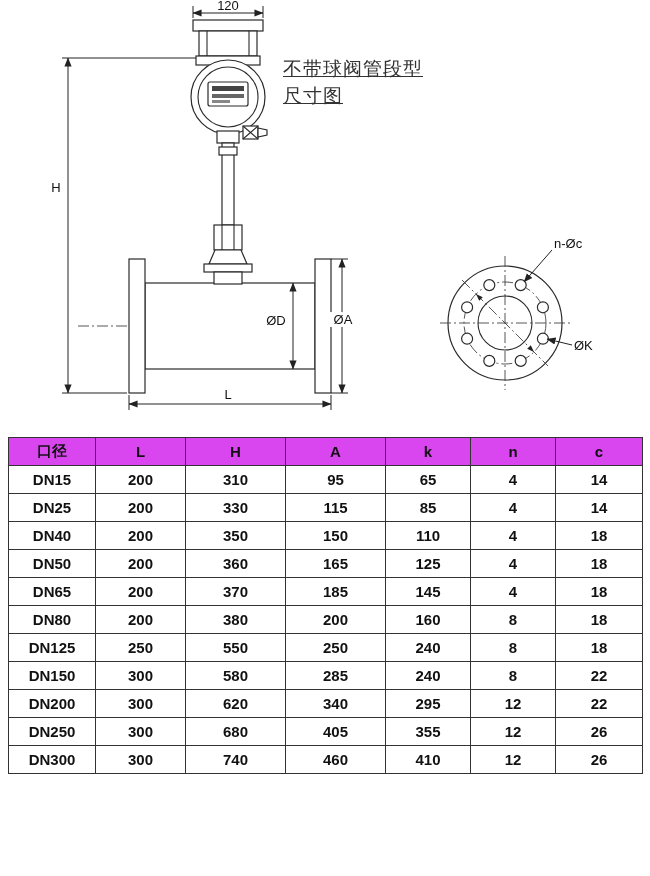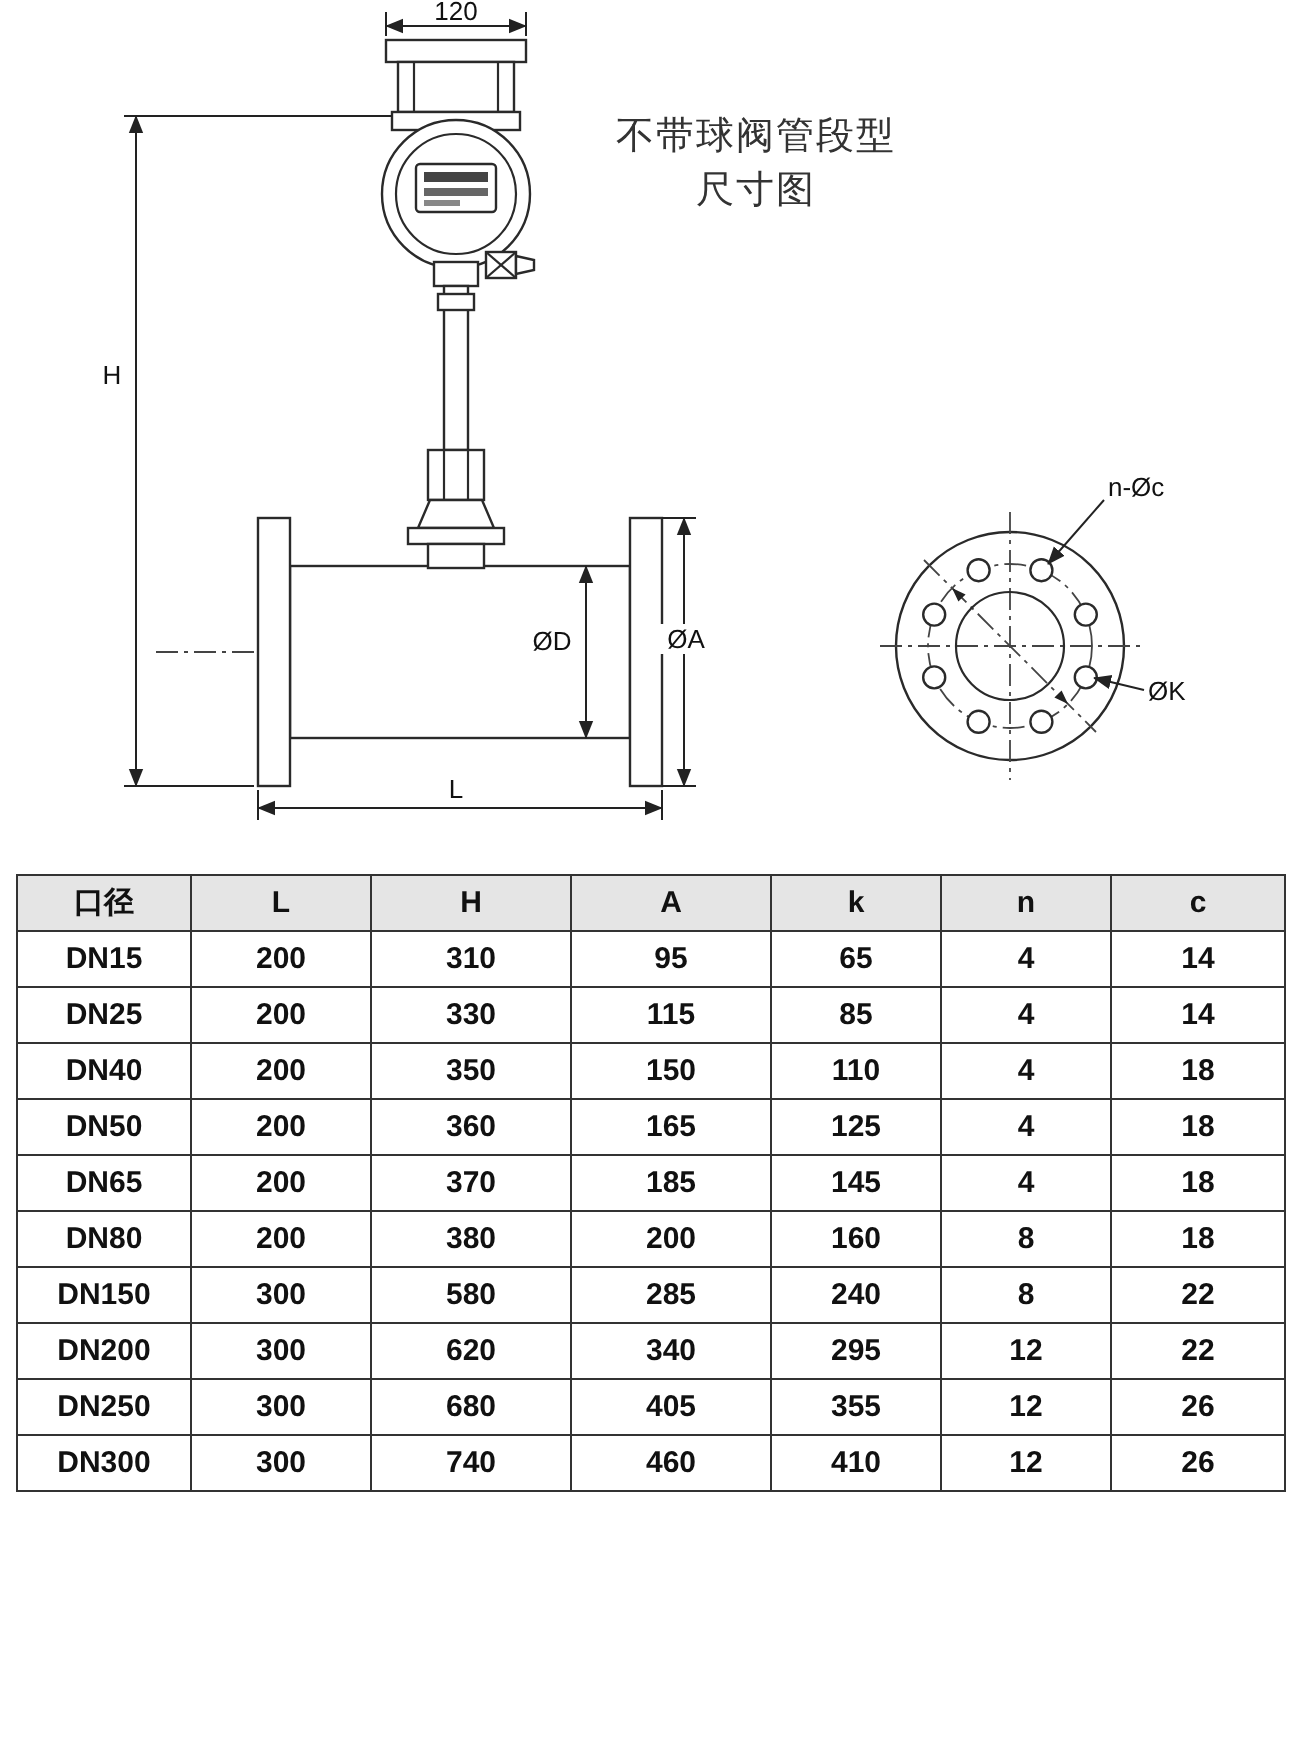--- a/index.html
+++ b/index.html
@@ -1,30 +1,30 @@
 <!DOCTYPE html>
 <html><head>
 <meta charset="utf-8">
 <style>
   html,body{margin:0;padding:0;background:#fff;}
   body{width:650px;height:876px;font-family:"Liberation Sans",sans-serif;color:#111;overflow:hidden;}
   .diagram{position:relative;width:650px;height:435px;padding-left:34px;}
   .diagram svg{position:absolute;left:0;top:0;}
-  .diagram-title{position:absolute;left:283px;top:56px;width:190px;text-align:center;
-    font-size:19px;line-height:1.4;color:#333;letter-spacing:1px;}
+  .diagram-title{position:absolute;left:283px;top:56px;width:190px;
+    font-size:19px;line-height:1.4;color:#333;letter-spacing:1px;text-decoration:underline;}
   .shp{fill:#fff;stroke:#2a2a2a;stroke-width:1.2;}
   .ln{stroke:#2a2a2a;stroke-width:1.1;fill:none;}
   .dim{stroke:#222;stroke-width:1;fill:none;}
   .cl{stroke:#444;stroke-width:0.9;fill:none;stroke-dasharray:11 3 2 3;}
   .dimtext{font-family:"Liberation Sans",sans-serif;font-size:13px;fill:#111;}
   .whitebg{fill:#fff;stroke:none;}
   table.dims{border-collapse:collapse;table-layout:fixed;width:634px;margin:2px 8px 0 8px;}
   table.dims th,table.dims td{border:1px solid #333;text-align:center;vertical-align:middle;
     font-weight:bold;font-size:15px;height:27px;padding:0;}
-  table.dims th{background:#e5e5e5;}
+  table.dims th{background:#d946ef;}
   table.dims td{background:#fff;}
 </style>
 </head>
 <body>
 
 <div class="diagram">
   <svg width="650" height="435" viewBox="0 0 650 435">
     <defs>
       <marker id="arrow" viewBox="0 0 10 10" refX="9.5" refY="5" markerWidth="9" markerHeight="9" orient="auto-start-reverse">
         <path d="M0,1 L10,5 L0,9 z" fill="#222"></path>
@@ -205,20 +205,29 @@
       <tr>
         <td>DN80</td>
         <td>200</td>
         <td>380</td>
         <td>200</td>
         <td>160</td>
         <td>8</td>
         <td>18</td>
       </tr>
       <tr>
+        <td>DN125</td>
+        <td>250</td>
+        <td>550</td>
+        <td>250</td>
+        <td>240</td>
+        <td>8</td>
+        <td>18</td>
+      </tr>
+      <tr>
         <td>DN150</td>
         <td>300</td>
         <td>580</td>
         <td>285</td>
         <td>240</td>
         <td>8</td>
         <td>22</td>
       </tr>
       <tr>
         <td>DN200</td>

